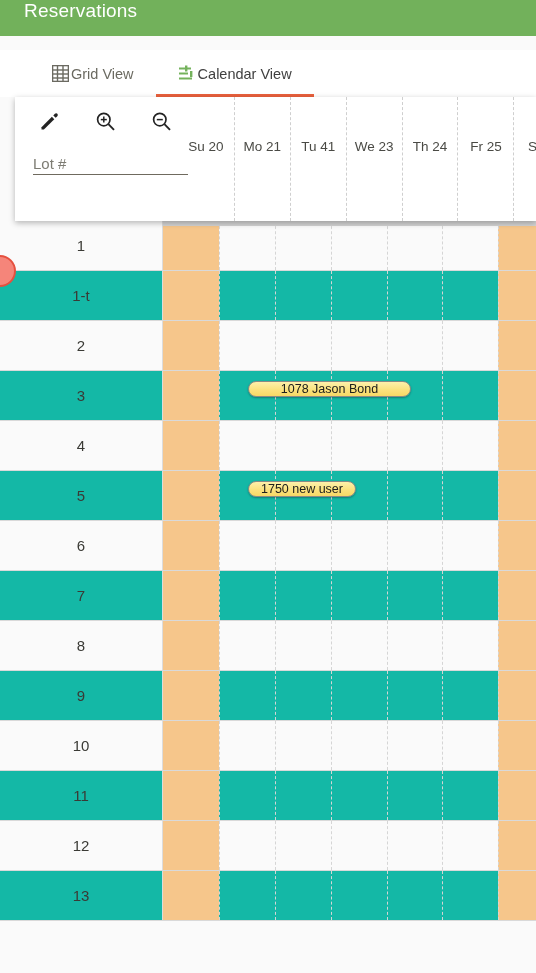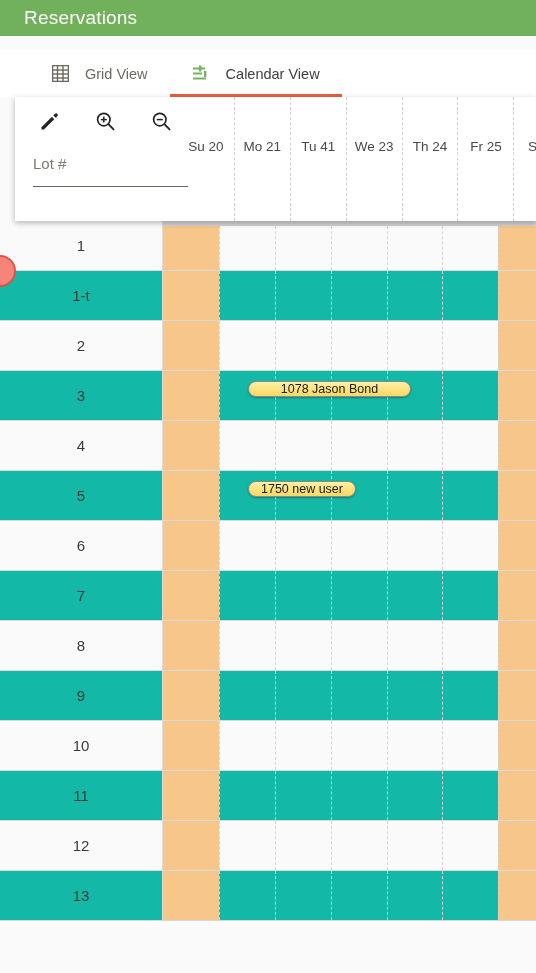--- a/index.html
+++ b/index.html
@@ -9,40 +9,40 @@
     background: #ffffff;
     overflow: hidden;
   }
   #app { position: relative; width: 536px; height: 973px; background:#fafafa; }
 
   
   .app-header {
     position: absolute; top: 0; left: 0;
     width: 536px; height: 36px;
     background: #72b15b;
-    display: flex; align-items: center;
+    display: flex; 
   }
   .app-title {
     color: #ffffff;
     font-size: 19px;
     letter-spacing: .2px;
     padding-left: 24px;
   }
 
   
   .tabbar {
     position: absolute; top: 50px; left: 0;
     width: 536px; height: 47px;
     background: #ffffff;
     display: flex; align-items: center;
   }
   .tab {
     position: relative;
     height: 47px;
-    display: flex; align-items: center; gap: 16px;
+    display: flex; align-items: center; gap: 2px;
     padding: 0 22px;
     cursor: pointer;
     user-select: none;
   }
   .tab:first-child { margin-left: 30px; }
   .tab-label { font-size: 14.5px; }
   .tab.inactive .tab-label { color: #6b6a61; }
   .tab.active .tab-label { color: #404040; }
   .tab.active .tab-underline {
     position: absolute; left: 0; bottom: 0;
@@ -75,21 +75,21 @@
   }
   .lot-input {
     width: 100%;
     border: none;
     border-bottom: 1px solid #6f6a5e;
     outline: none;
     background: transparent;
     font-family: "Liberation Sans", sans-serif;
     font-size: 15px;
     color: #2b2b2b;
-    padding: 0 0 14px 0;
+    padding: 0 0 2px 0;
   }
   .lot-input::placeholder { color: #7d7c73; }
 
   
   .day-headers {
     position: absolute; top: 0; left: 163px;
     height: 124px; width: 373px;
     display: flex;
   }
   .day-col-head {

